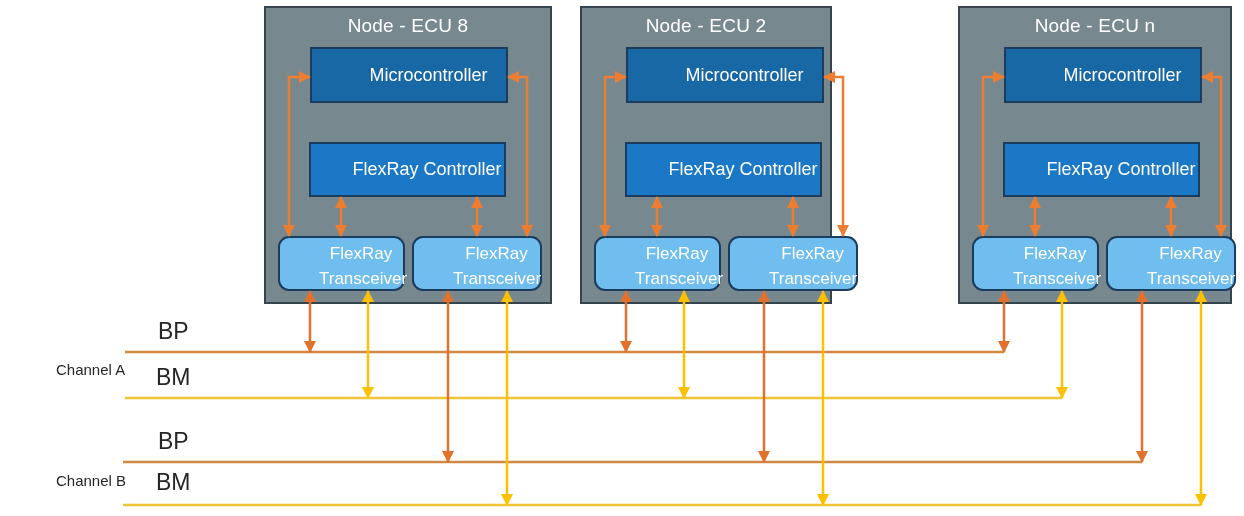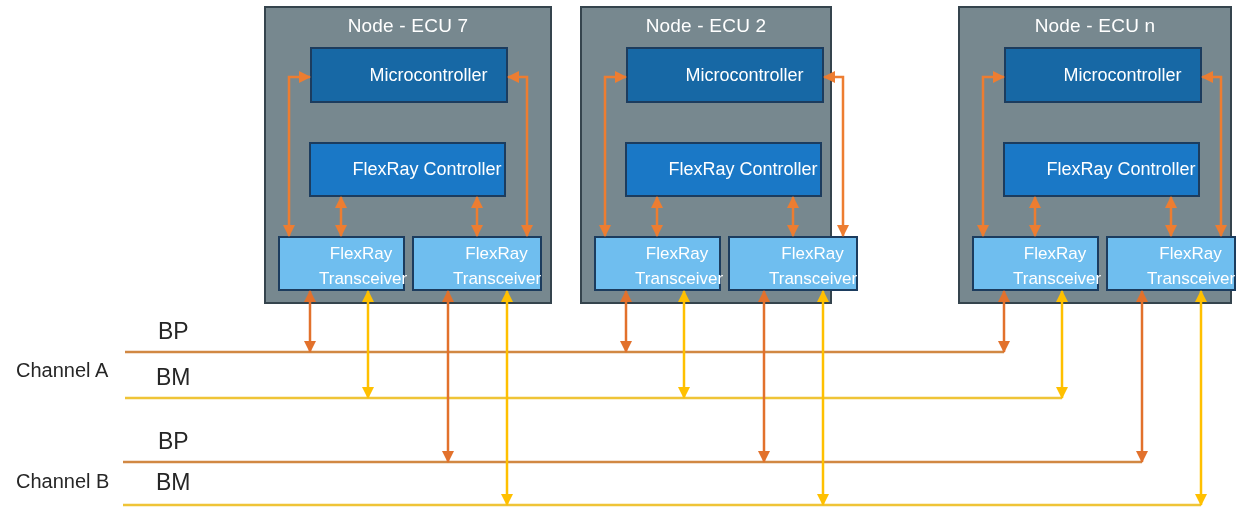--- a/index.html
+++ b/index.html
@@ -24,35 +24,35 @@
   }
   .box{
     position:absolute;box-sizing:border-box;color:#ffffff;text-align:center;
     display:flex;align-items:center;justify-content:center;
     border:2px solid var(--box-border);
     padding-left:39px;
   }
   .micro{left:44px;top:39px;width:198px;height:56px;background:var(--microcontroller-fill);font-size:18px;}
   .ctrl{left:43px;top:134px;width:197px;height:55px;background:var(--flexray-controller-fill);font-size:18px;}
   .trans{top:228px;width:127px;height:55px;background:var(--transceiver-fill);font-size:17px;
-         display:block;padding-top:3px;line-height:25px;}
+         display:block;padding-top:3px;line-height:25px;border-radius:11px;}
   .trans-left{left:12px;}
   .trans-right{left:146px;width:130px;}
   .wires{position:absolute;left:0;top:0;pointer-events:none;}
   .lbl{position:absolute;color:var(--label-color);line-height:24px;white-space:nowrap;}
-  .ch-lbl{font-size:20px;line-height:26px;}
+  .ch-lbl{font-size:15px;line-height:26px;margin-left:40px;}
   .wire-lbl{font-size:23px;}
 </style>
 </head>
 <body>
 
 <div class="canvas">
 
   <div class="node" style="left:264px;width:288px;">
-    <div class="node-title">Node - ECU 7</div>
+    <div class="node-title">Node - ECU 8</div>
     <div class="box micro">Microcontroller</div>
     <div class="box ctrl">FlexRay Controller</div>
     <div class="box trans trans-left">FlexRay Transceiver</div>
     <div class="box trans trans-right">FlexRay Transceiver</div>
   </div>
 
   <div class="node" style="left:580px;width:252px;">
     <div class="node-title">Node - ECU 2</div>
     <div class="box micro">Microcontroller</div>
     <div class="box ctrl">FlexRay Controller</div>

